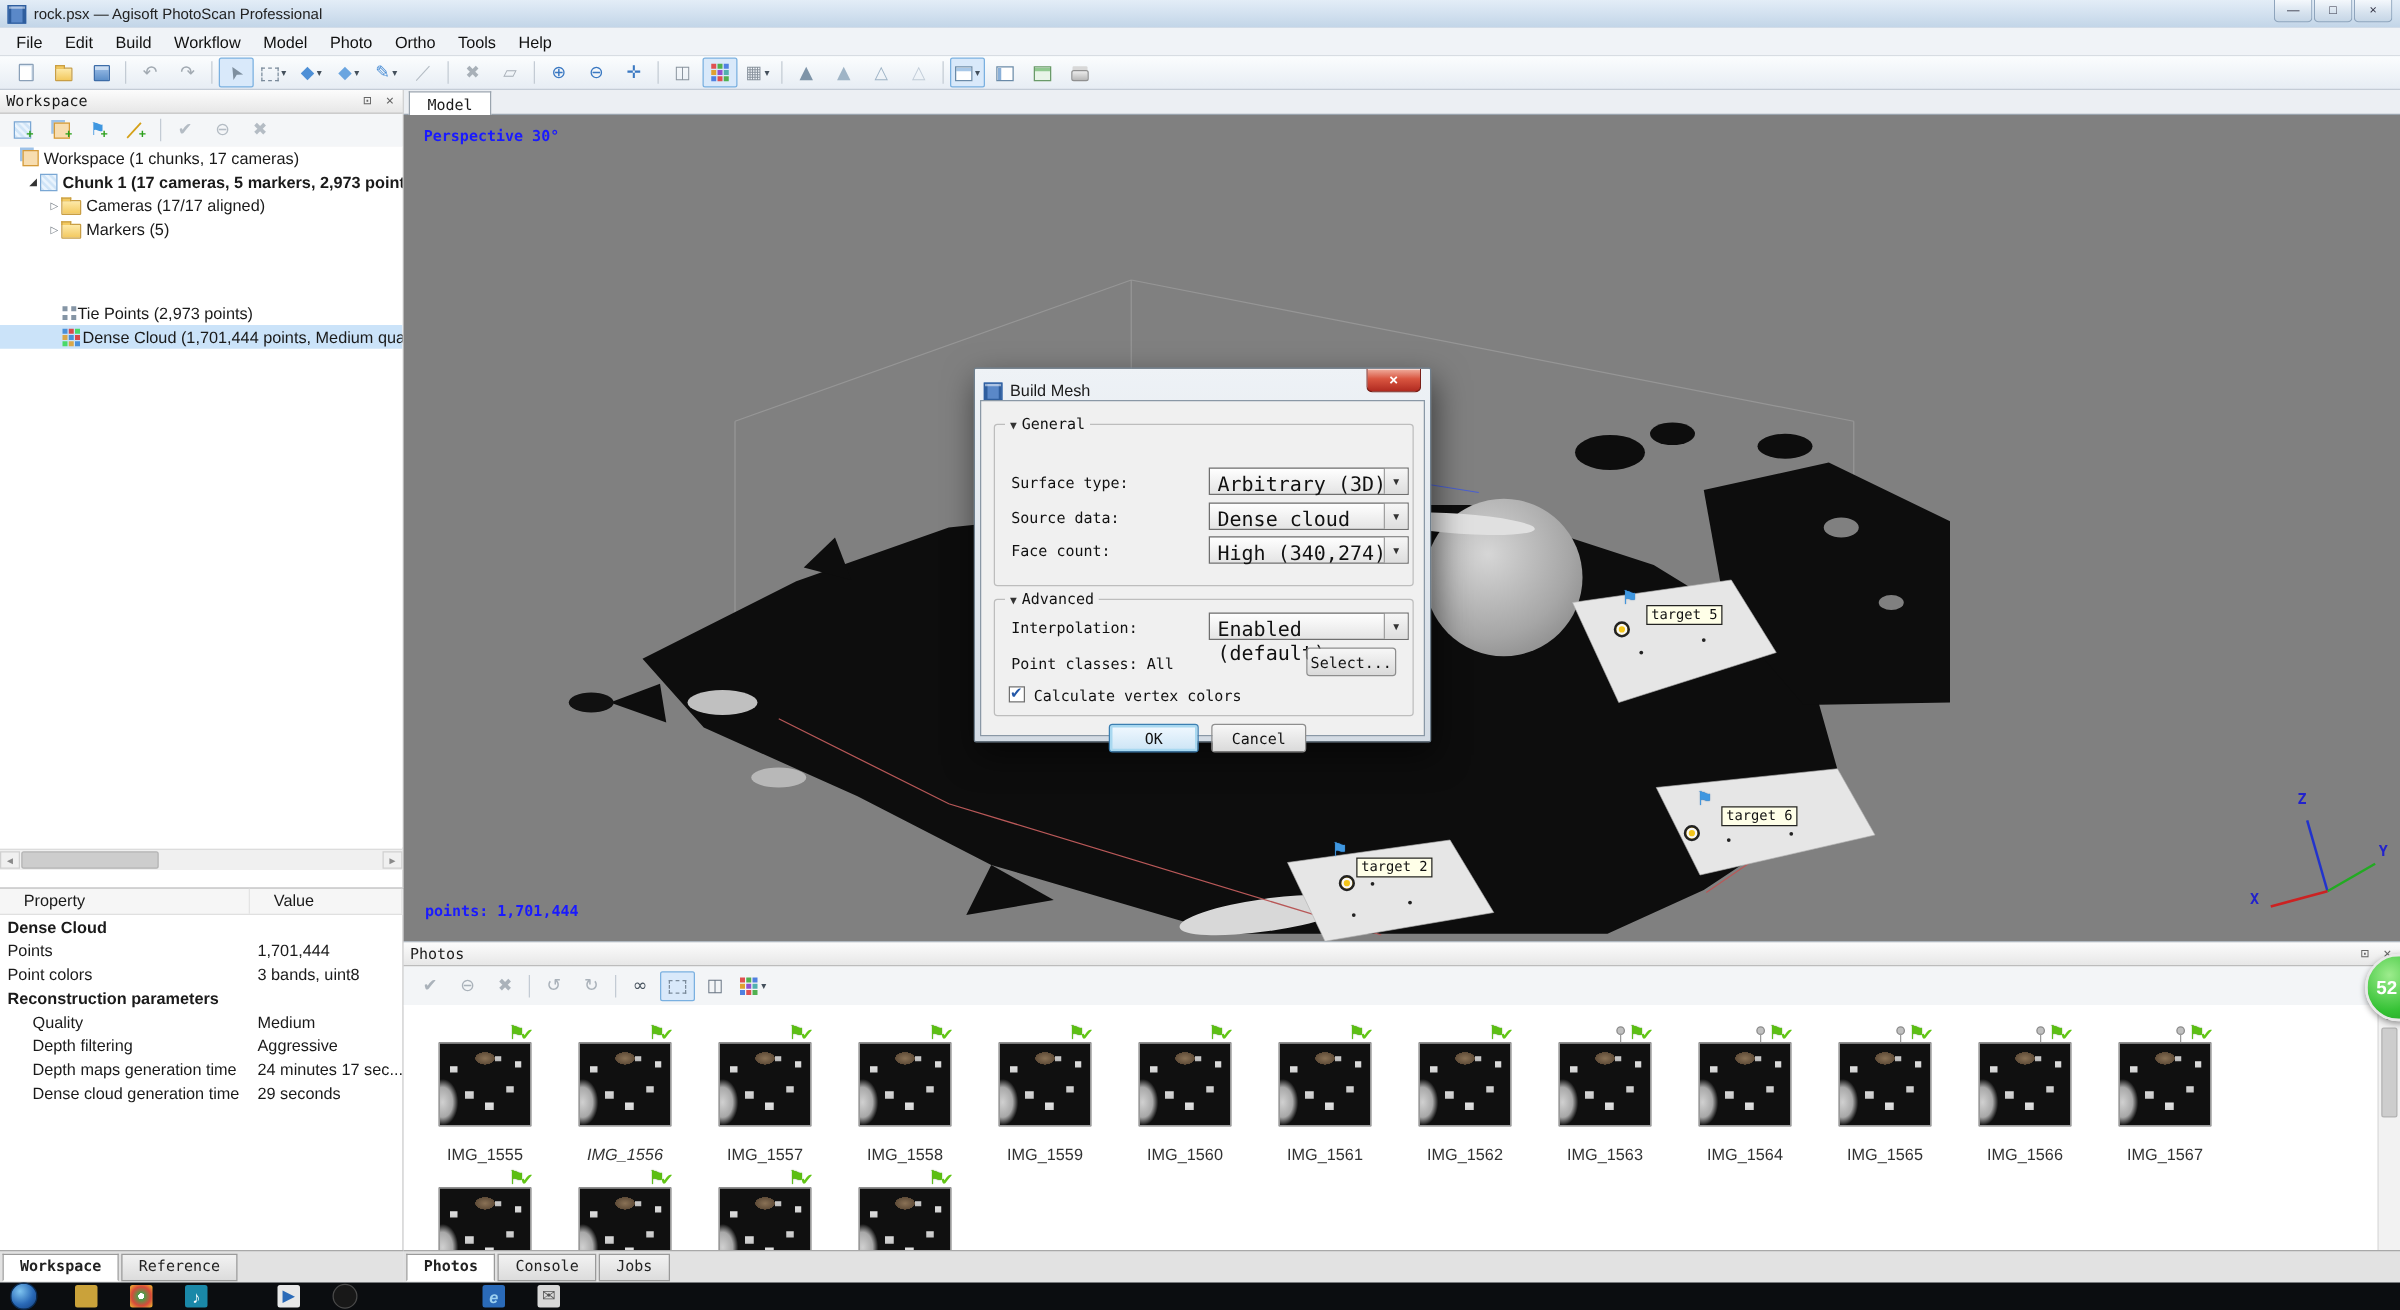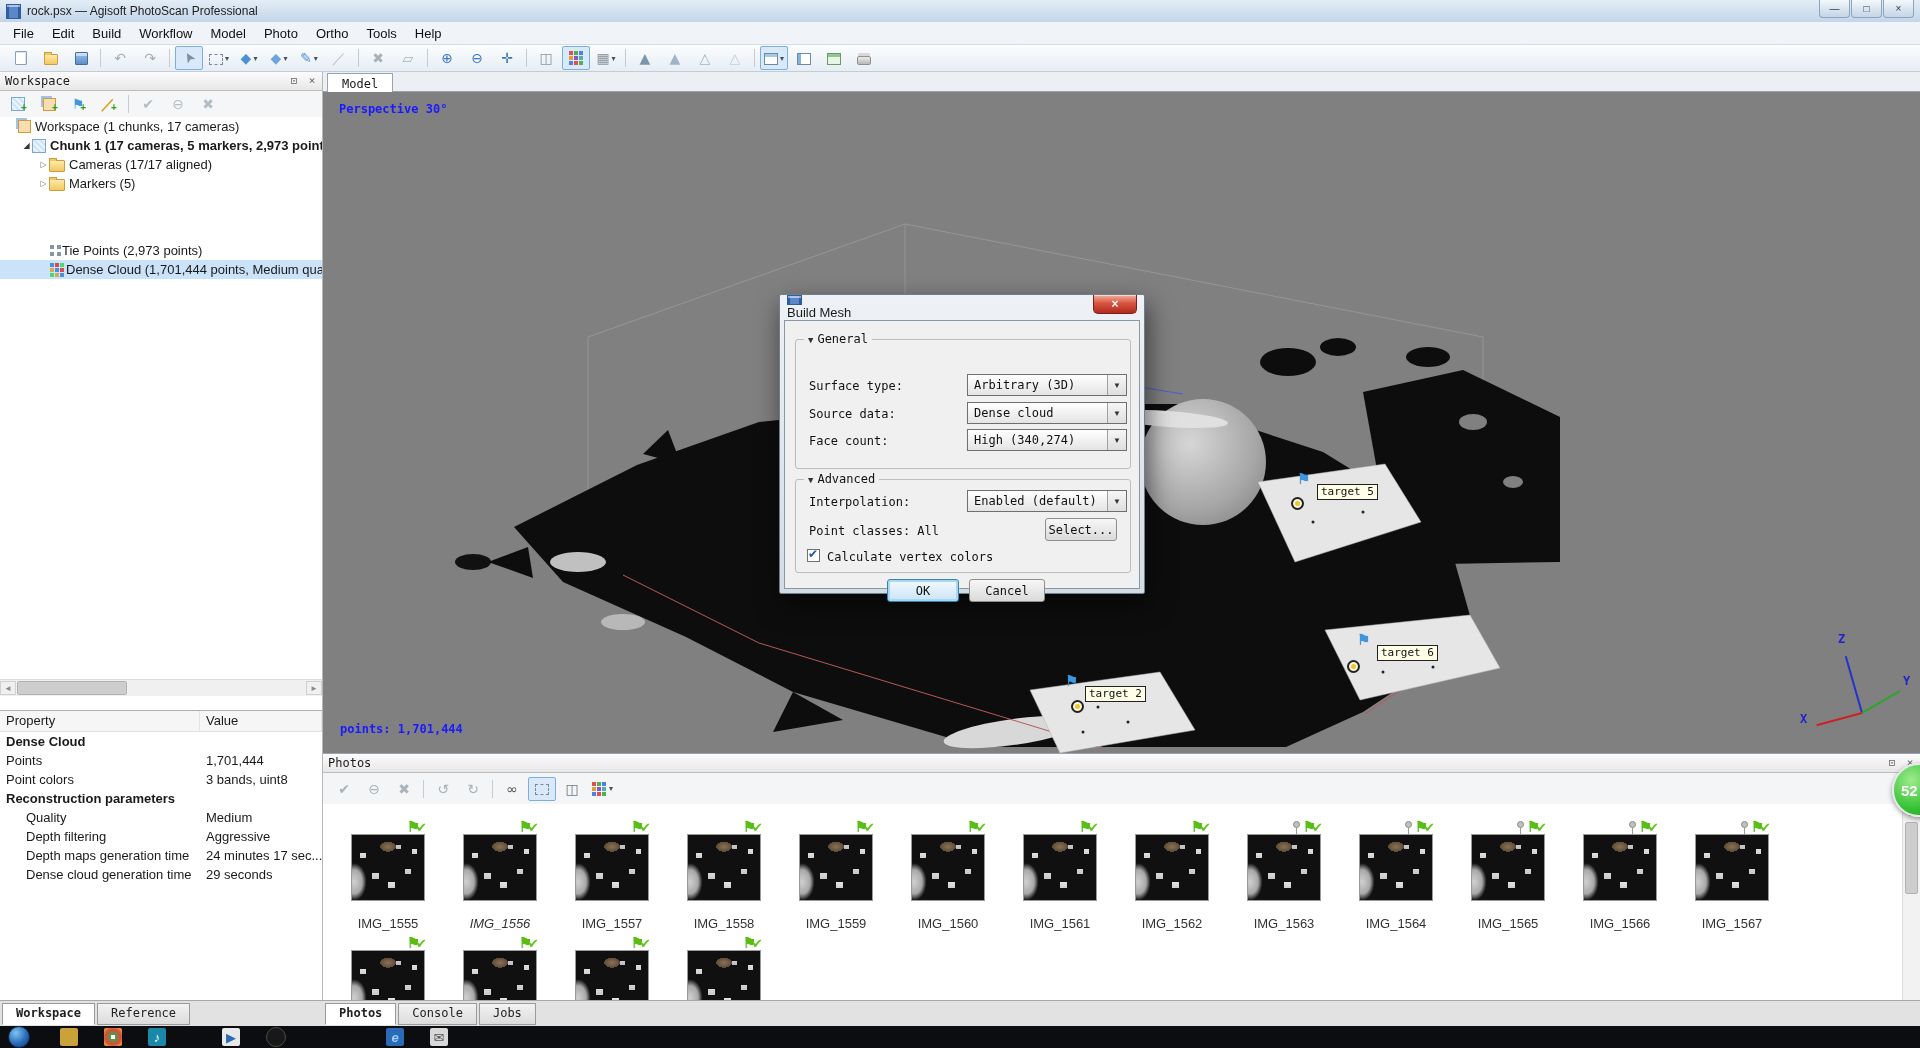--- a/index.html
+++ b/index.html
@@ -69,21 +69,21 @@
   .tic-tie{width:4px;height:4px;background:#8595a5;box-shadow:7px 0 #8595a5,0 7px #8595a5,7px 7px #8595a5;margin:0 8px 7px 1px;}
   .tic-dense{width:4px;height:4px;background:#4a90d9;box-shadow:5px 0 #d94a4a,10px 0 #4ad96a,0 5px #d9a84a,5px 5px #4a90d9,10px 5px #d94a4a,0 10px #4ad96a,5px 10px #d9a84a,10px 10px #4a90d9;margin:0 12px 10px 1px;}
   #ws-hscroll{position:absolute;left:0;bottom:14px;height:16px;right:0;background:#f0f0f0;border-top:1px solid #dcdcdc;}
   .sb-arrow{position:absolute;top:1px;width:16px;height:14px;background:#f0f0f0;color:#8a8a8a;font-size:8px;
     display:flex;align-items:center;justify-content:center;border:1px solid #d0d0d0;box-sizing:border-box;}
   #ws-hthumb{position:absolute;left:17px;top:1px;width:110px;height:14px;background:#cdcdcd;border:1px solid #b2b2b2;border-radius:2px;box-sizing:border-box;}
 
   
   #property-panel{left:0;top:710px;width:323px;height:290px;background:#fff;border-top:1px solid #b0b0b0;border-right:1px solid #b8b8b8;box-sizing:border-box;}
   #prop-header{display:grid;grid-template-columns:200px 1fr;height:20px;background:#f6f6f6;border-bottom:1px solid #e0e0e0;align-items:center;}
-  #prop-header span{padding-left:6px;border-right:1px solid #e4e4e4;height:20px;line-height:20px;}
+  #prop-header span{padding-left:6px;border-right:1px solid #e4e4e4;height:20px;line-height:20px;margin-left:13px;}
   .prow{display:grid;grid-template-columns:200px 1fr;height:19px;align-items:center;white-space:nowrap;}
   .prow .pc{padding-left:6px;overflow:hidden;}
   .prow.group .pc{font-weight:bold;}
   .prow .ind{padding-left:26px;}
 
   
   .tabbar{height:26px;background:#e2e2e2;border-top:1px solid #a8a8a8;display:flex;align-items:flex-start;padding-top:2px;box-sizing:border-box;}
   .btab{font-family:"DejaVu Sans Mono",monospace;font-size:12px;padding:2px 13px 4px;margin-left:2px;
     background:linear-gradient(#f2f2f2,#dcdcdc);border:1px solid #9a9a9a;color:#222;}
   .btab.active{background:#fff;border-bottom-color:#fff;font-weight:bold;}
@@ -98,34 +98,34 @@
   .vp-text{position:absolute;color:#1a1aff;font-family:"DejaVu Sans Mono",monospace;font-size:12px;font-weight:bold;}
   .tlabel{position:absolute;background:#ffffe8;border:1px solid #222;font-family:"DejaVu Sans Mono",monospace;font-size:11px;padding:0 3px;line-height:14px;color:#111;z-index:6;}
   .tflag{position:absolute;color:#3f97e0;font-size:15px;line-height:14px;z-index:6;text-shadow:0 0 1px #1a5a9a;}
   .tdot{position:absolute;width:9px;height:9px;border-radius:50%;background:#f4c61a;border:2px solid #222;box-shadow:inset 0 0 0 2px #f8f8f8;z-index:6;}
   .axis-line{position:absolute;height:2px;transform-origin:0 50%;z-index:5;}
   .axis-label{position:absolute;color:#2222cc;font-family:"DejaVu Sans Mono",monospace;font-size:12px;font-weight:bold;z-index:5;}
 
   
   #dialog{left:779px;top:294px;width:364px;height:298px;background:linear-gradient(#eef2f6,#d3dbe4);
     border:1px solid #6f7f8d;border-radius:2px;box-shadow:3px 10px 26px rgba(0,0,0,.55);z-index:40;}
-  #dlg-titlebar{height:25px;display:flex;align-items:flex-start;padding-left:7px;position:relative;flex-direction:column;}
+  #dlg-titlebar{height:25px;display:flex;align-items:flex-end;padding-left:7px;position:relative;}
   #dlg-icon{width:13px;height:12px;background:#5a88c8;border:1px solid #2f5e9e;margin-right:6px;
     box-shadow:inset 0 2px 0 rgba(255,255,255,.5), inset 3px 0 0 -1px #2f5e9e, inset -3px 0 0 -1px #2f5e9e;}
   #dlg-title{font-size:13px;color:#1a1a1a;}
   #dlg-close{position:absolute;top:0;right:7px;width:42px;height:18px;border:1px solid #7a2018;border-top:none;border-radius:0 0 5px 5px;
     background:linear-gradient(#f0b0a0,#d95540 45%,#b02a20);color:#fff;font-size:12px;font-weight:bold;
     display:flex;align-items:center;justify-content:center;box-shadow:inset 0 1px 0 rgba(255,255,255,.5);}
   #dlg-client{position:absolute;left:4px;right:4px;top:25px;bottom:4px;background:#f0f0f0;border:1px solid #8a98a6;}
   .grp{position:absolute;left:10px;width:334px;border:1px solid #bdbdbd;border-radius:3px;}
   .grp-title{position:absolute;top:-8px;left:8px;background:#f0f0f0;padding:0 4px;font-family:"DejaVu Sans Mono",monospace;font-size:12px;color:#111;}
   .grp-title .arr{font-size:9px;color:#333;margin-right:4px;}
   .fld-label{position:absolute;font-family:"DejaVu Sans Mono",monospace;font-size:12px;color:#111;}
   .dd{position:absolute;width:160px;height:22px;border:1px solid #6f6f6f;background:linear-gradient(#ffffff,#e4e4e4);box-sizing:border-box;}
-  .ddtext{position:absolute;left:6px;top:3px;font-family:"DejaVu Sans Mono",monospace;font-size:12px;color:#111;}
+  .ddtext{position:absolute;left:6px;top:3px;font-family:"DejaVu Sans Mono",monospace;font-size:16px;color:#111;}
   .ddarrow{position:absolute;right:0;top:0;width:18px;height:100%;border-left:1px solid #a0a0a0;background:linear-gradient(#f6f6f6,#dedede);
     display:flex;align-items:center;justify-content:center;font-size:8px;color:#333;}
   .pushbtn{position:absolute;height:23px;border:1px solid #8e8e8e;border-radius:3px;background:linear-gradient(#f7f7f7,#dadada);
     font-family:"DejaVu Sans Mono",monospace;font-size:12px;color:#111;display:flex;align-items:center;justify-content:center;box-sizing:border-box;}
   .pushbtn.default{border-color:#3c7fb1;box-shadow:0 0 0 2px #a8d8f0 inset;background:linear-gradient(#f2f9ff,#cbe4f5);}
   .cb{position:absolute;width:13px;height:13px;background:#fff;border:1px solid #707070;box-sizing:border-box;}
   .cb .mark{position:absolute;left:0px;top:-3px;color:#2458a8;font-size:12px;font-weight:bold;}
 
   
   #photos-panel{left:323px;top:753px;width:1597px;height:247px;background:#fff;border-top:1px solid #9aa4ae;box-sizing:border-box;}

